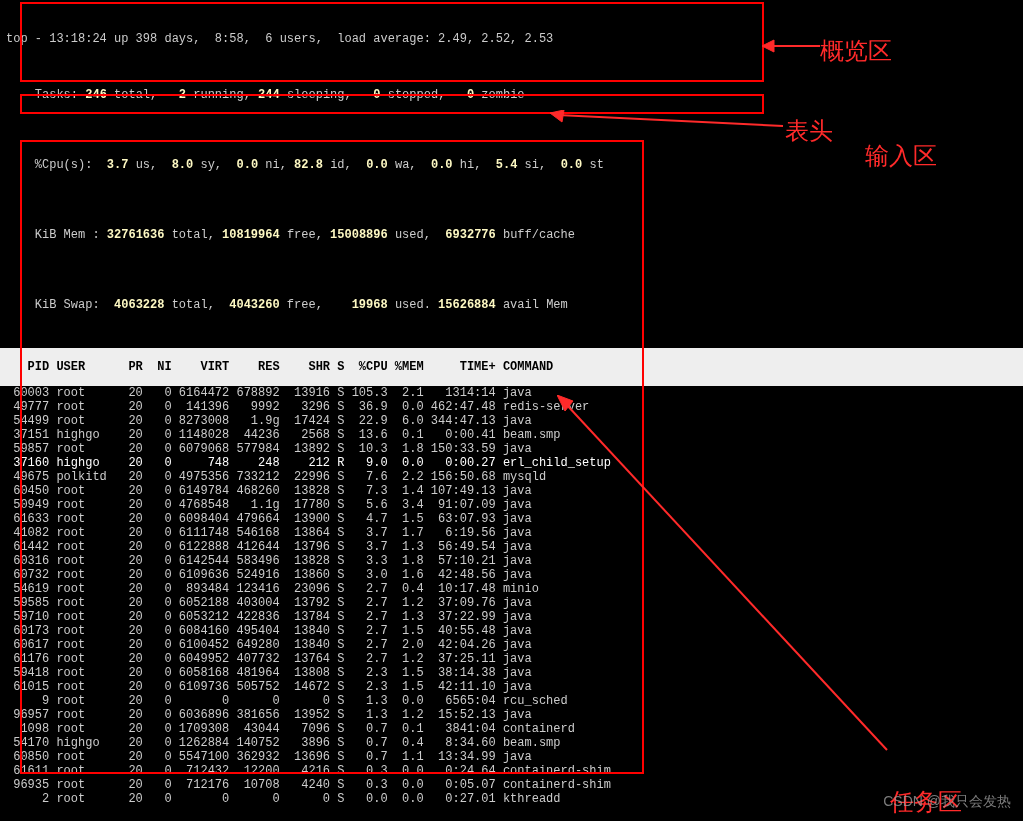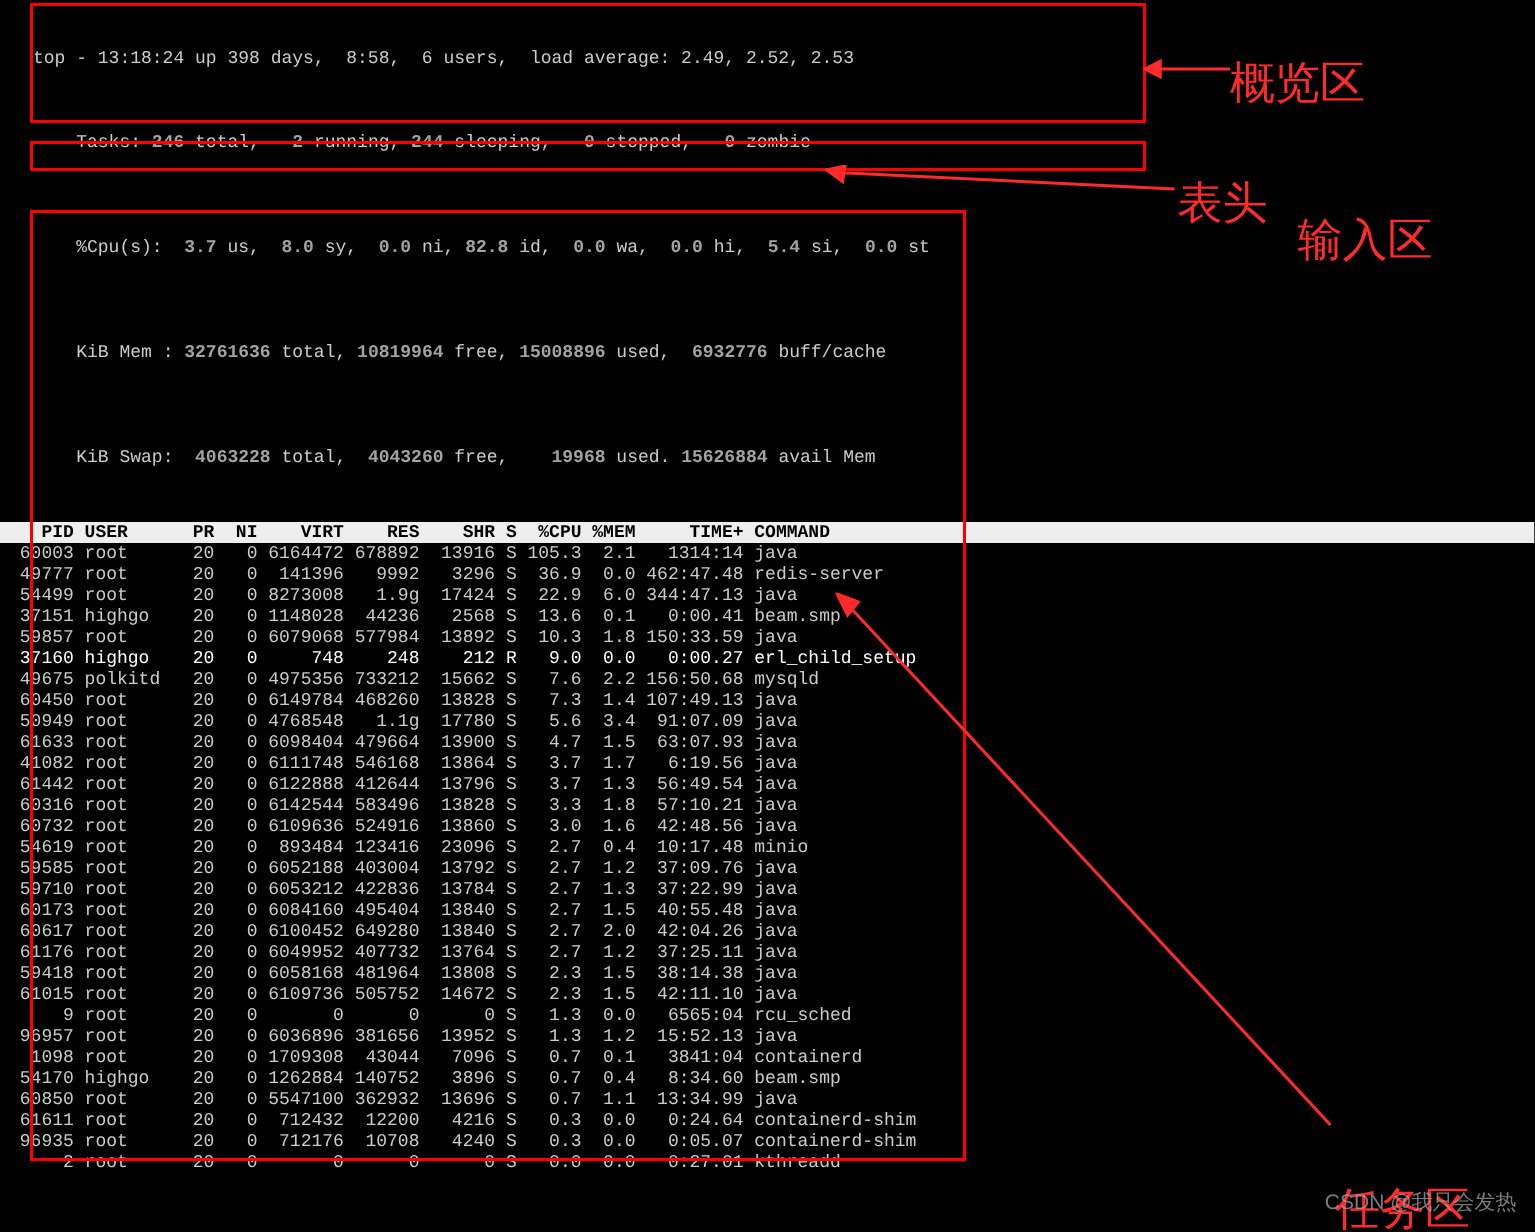--- a/index.html
+++ b/index.html
@@ -8,51 +8,51 @@
     background: #000;
     font-family: "Courier New", monospace;
     font-size: 12px;
     color: #ccc;
     width: 1023px;
     height: 821px;
     overflow: hidden;
     position: relative;
   }
   .summary {
-    padding: 4px 22px;
+    padding: 4px 6px;
     white-space: pre;
     line-height: 14px;
   }
   .summary span { white-space: pre; }
-  .bold { color: #a3a3a3; font-weight: bold; }
+  .bold { color: #fef9c3; font-weight: bold; }
   .header-row {
     background: #eee;
     color: #000;
     font-weight: bold;
     white-space: pre;
-    padding: 0 6px;
+    padding: 12px 6px;
     line-height: 14px;
     margin-top: 4px;
   }
   .procs {
     padding: 0 6px;
     line-height: 14px;
   }
   .row { white-space: pre; }
   .row.bold { color:#fff; font-weight:normal; }
   .anno-box {
     position: absolute;
     border: 2px solid #ff0000;
     pointer-events: none;
   }
   .anno-label {
     position: absolute;
     color: #ff2a2a;
     font-family: "SimSun","Songti SC",serif;
-    font-size: 30px;
+    font-size: 24px;
     font-weight: 500;
   }
   .anno-arrow {
     position: absolute;
     stroke: #ff2a2a;
     fill: #ff2a2a;
   }
   .watermark {
     position: absolute;
     right: 12px;
@@ -84,21 +84,21 @@
 
 <div class="header-row">   PID USER      PR  NI    VIRT    RES    SHR S  %CPU %MEM     TIME+ COMMAND</div>
 
 <div class="procs" id="procs">
     <div class="row"> 60003 root      20   0 6164472 678892  13916 S 105.3  2.1   1314:14 java</div>
     <div class="row"> 49777 root      20   0  141396   9992   3296 S  36.9  0.0 462:47.48 redis-server</div>
     <div class="row"> 54499 root      20   0 8273008   1.9g  17424 S  22.9  6.0 344:47.13 java</div>
     <div class="row"> 37151 highgo    20   0 1148028  44236   2568 S  13.6  0.1   0:00.41 beam.smp</div>
     <div class="row"> 59857 root      20   0 6079068 577984  13892 S  10.3  1.8 150:33.59 java</div>
     <div class="row bold"> 37160 highgo    20   0     748    248    212 R   9.0  0.0   0:00.27 erl_child_setup</div>
-    <div class="row"> 49675 polkitd   20   0 4975356 733212  15662 S   7.6  2.2 156:50.68 mysqld</div>
+    <div class="row"> 49675 polkitd   20   0 4975356 733212  22996 S   7.6  2.2 156:50.68 mysqld</div>
     <div class="row"> 60450 root      20   0 6149784 468260  13828 S   7.3  1.4 107:49.13 java</div>
     <div class="row"> 50949 root      20   0 4768548   1.1g  17780 S   5.6  3.4  91:07.09 java</div>
     <div class="row"> 61633 root      20   0 6098404 479664  13900 S   4.7  1.5  63:07.93 java</div>
     <div class="row"> 41082 root      20   0 6111748 546168  13864 S   3.7  1.7   6:19.56 java</div>
     <div class="row"> 61442 root      20   0 6122888 412644  13796 S   3.7  1.3  56:49.54 java</div>
     <div class="row"> 60316 root      20   0 6142544 583496  13828 S   3.3  1.8  57:10.21 java</div>
     <div class="row"> 60732 root      20   0 6109636 524916  13860 S   3.0  1.6  42:48.56 java</div>
     <div class="row"> 54619 root      20   0  893484 123416  23096 S   2.7  0.4  10:17.48 minio</div>
     <div class="row"> 59585 root      20   0 6052188 403004  13792 S   2.7  1.2  37:09.76 java</div>
     <div class="row"> 59710 root      20   0 6053212 422836  13784 S   2.7  1.3  37:22.99 java</div>

